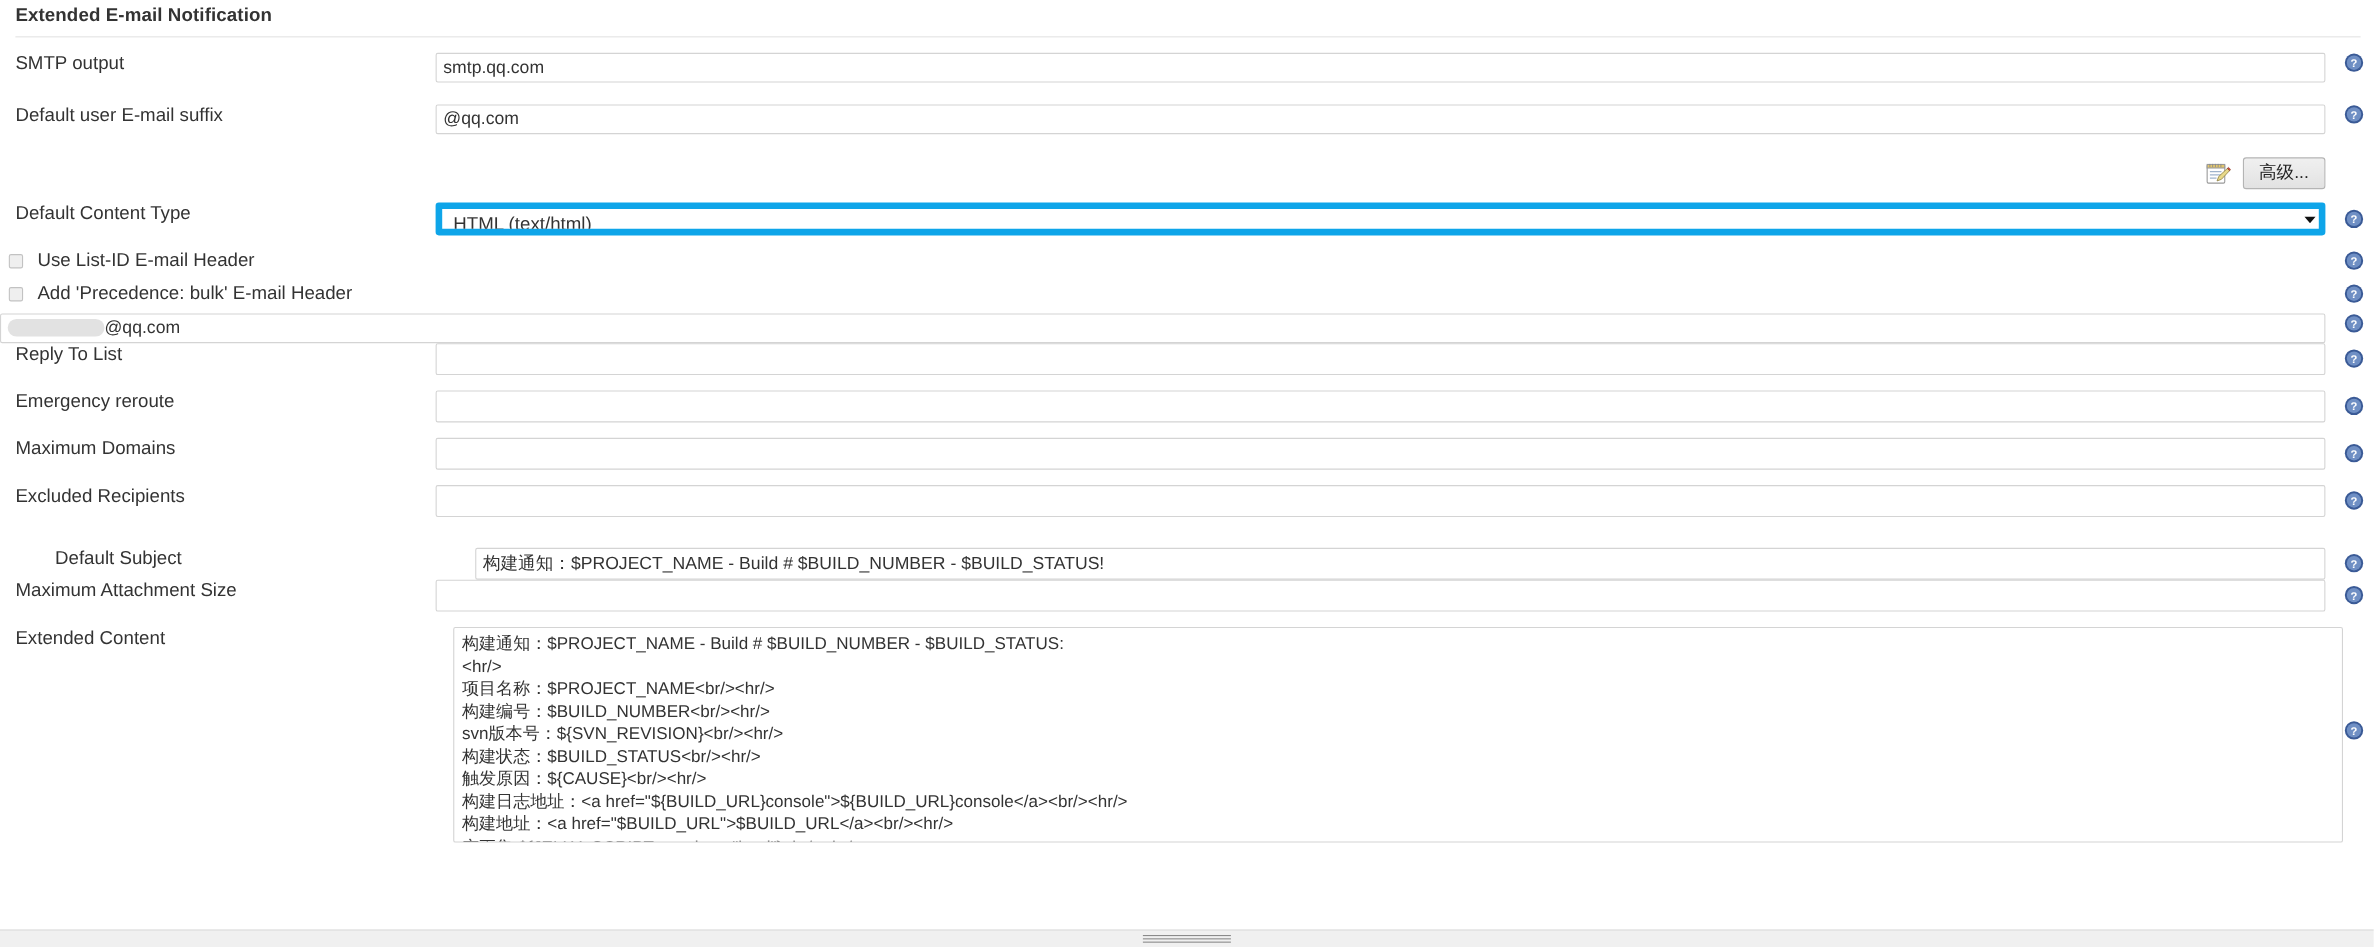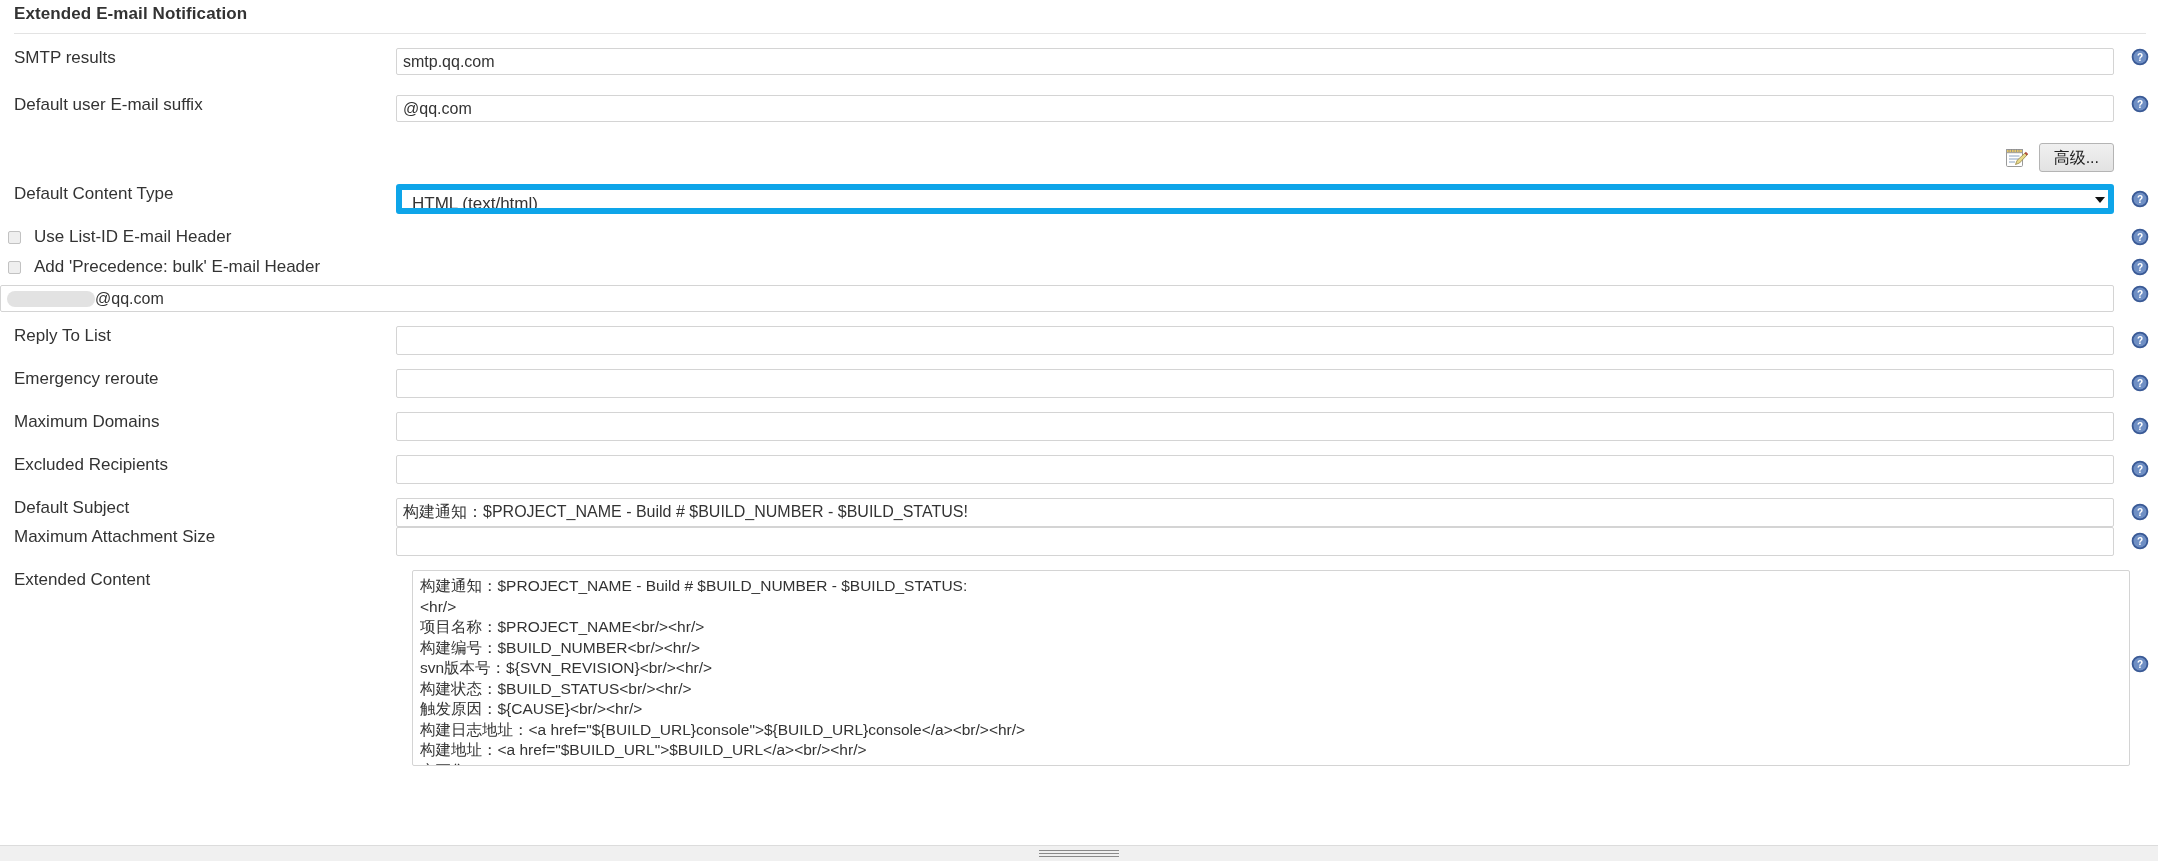--- a/index.html
+++ b/index.html
@@ -205,21 +205,21 @@
 </style>
 </head>
 <body>
 
 <div>
 
   <div class="section-header">Extended E-mail Notification</div>
   <div class="section-rule"></div>
 
   <div class="r" style="margin-top:14px;">
-    <div class="lbl">SMTP results</div>
+    <div class="lbl">SMTP output</div>
     <div class="ctl">
       <input class="txt" type="text" value="smtp.qq.com" style="">
     </div>
     <div class="helpcell">
       <svg class="help" viewBox="0 0 16 16">
         <circle cx="8" cy="8" r="7.4" fill="#3a5a96"></circle>
         <circle cx="8" cy="8" r="5.8" fill="#6f8fc4"></circle>
         <text x="8" y="11.6" font-size="9" font-weight="bold" fill="#ffffff" text-anchor="middle" font-family="Liberation Sans, sans-serif">?</text>
       </svg>
     </div>
@@ -320,21 +320,21 @@
     </div>
     <div class="helpcell">
       <svg class="help" viewBox="0 0 16 16">
         <circle cx="8" cy="8" r="7.4" fill="#3a5a96"></circle>
         <circle cx="8" cy="8" r="5.8" fill="#6f8fc4"></circle>
         <text x="8" y="11.6" font-size="9" font-weight="bold" fill="#ffffff" text-anchor="middle" font-family="Liberation Sans, sans-serif">?</text>
       </svg>
     </div>
   </div>
 
-  <div class="r" style="margin-top:14px;">
+  <div class="r" style="">
     <div class="lbl">Reply To List</div>
     <div class="ctl">
       <input class="txt tall" type="text" value="" style="">
     </div>
     <div class="helpcell" style="padding-top:5px;">
       <svg class="help" viewBox="0 0 16 16">
         <circle cx="8" cy="8" r="7.4" fill="#3a5a96"></circle>
         <circle cx="8" cy="8" r="5.8" fill="#6f8fc4"></circle>
         <text x="8" y="11.6" font-size="9" font-weight="bold" fill="#ffffff" text-anchor="middle" font-family="Liberation Sans, sans-serif">?</text>
       </svg>
@@ -376,21 +376,21 @@
     </div>
     <div class="helpcell" style="padding-top:5px;">
       <svg class="help" viewBox="0 0 16 16">
         <circle cx="8" cy="8" r="7.4" fill="#3a5a96"></circle>
         <circle cx="8" cy="8" r="5.8" fill="#6f8fc4"></circle>
         <text x="8" y="11.6" font-size="9" font-weight="bold" fill="#ffffff" text-anchor="middle" font-family="Liberation Sans, sans-serif">?</text>
       </svg>
     </div>
   </div>
 
-  <div class="r" style="margin-top:14px;">
+  <div class="r" style="margin-top:28px;padding-left:36px;">
     <div class="lbl">Default Subject</div>
     <div class="ctl">
       <input class="txt tall" type="text" value="构建通知：$PROJECT_NAME - Build # $BUILD_NUMBER - $BUILD_STATUS!" style="">
     </div>
     <div class="helpcell" style="padding-top:5px;">
       <svg class="help" viewBox="0 0 16 16">
         <circle cx="8" cy="8" r="7.4" fill="#3a5a96"></circle>
         <circle cx="8" cy="8" r="5.8" fill="#6f8fc4"></circle>
         <text x="8" y="11.6" font-size="9" font-weight="bold" fill="#ffffff" text-anchor="middle" font-family="Liberation Sans, sans-serif">?</text>
       </svg>

